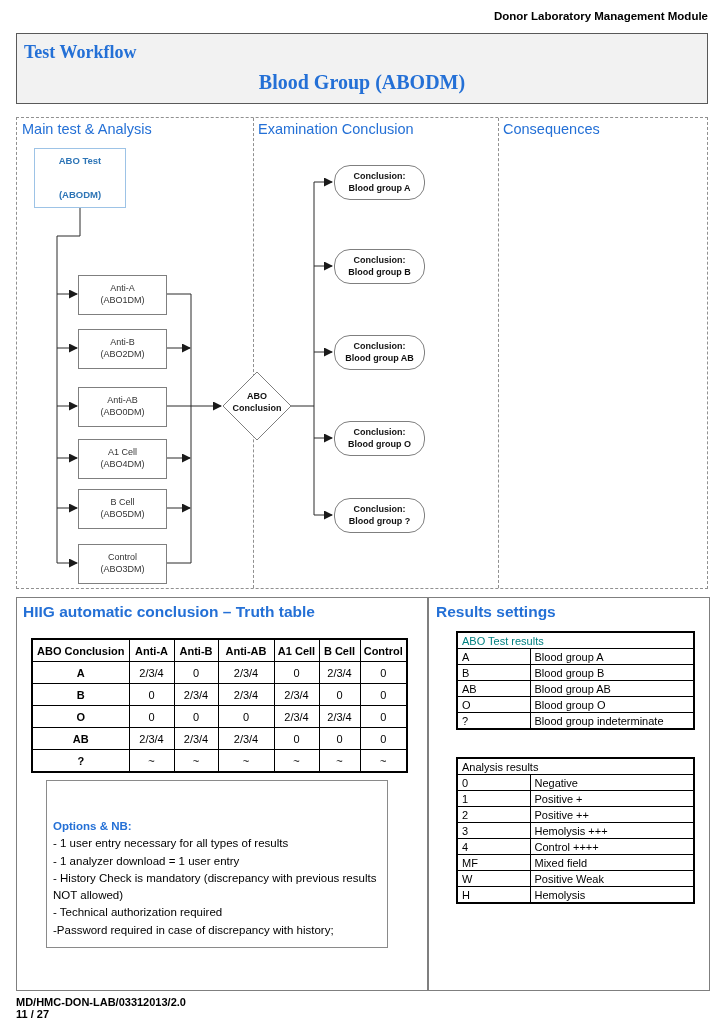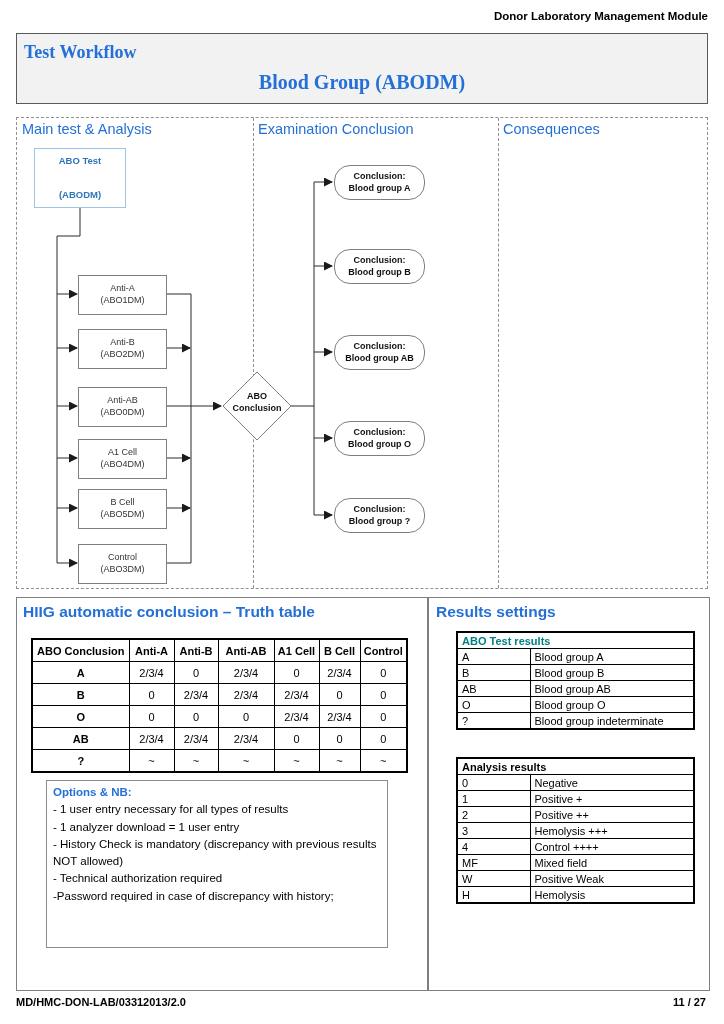--- a/index.html
+++ b/index.html
@@ -46,32 +46,32 @@
   .rs-title{left:8px;top:5px}
 
   table{border-collapse:collapse;}
   .truth-table{position:absolute;left:14px;top:40px;table-layout:fixed;font-size:11px;border:2px solid #000;}
   .truth-table th,.truth-table td{border:1px solid #000;text-align:center;padding:2px 1px;height:17px;overflow:hidden;}
   .truth-table th{font-weight:bold;}
   .truth-table td.c0{font-weight:bold;}
 
   .options-box{position:absolute;left:29px;top:182px;width:328px;height:160px;
                border:1px solid #8a8a8a;padding:3px 6px;font-size:11.5px;line-height:1.5;}
-  .opt-title{font-weight:bold;color:var(--accent);}
+  .opt-title{font-weight:bold;color:var(--accent);margin-top:34px;}
 
   .rs-table{position:absolute;left:28px;table-layout:fixed;font-size:11px;border:2px solid #000;}
   .rs-table th,.rs-table td{border:1px solid #000;text-align:left;padding:0 4px;height:15px;overflow:hidden;}
-  .rs-table th{font-weight:bold;}
+  .rs-table th{font-weight:normal;}
   .abo-table{top:33px;}
   .abo-table th{color:var(--teal);}
   .analysis-table{top:159px;}
   .analysis-table th{color:#000;}
 
   .footer{position:absolute;left:16px;top:996px;width:690px;display:flex;
-          justify-content:space-between;font-size:11px;font-weight:bold;}
+          justify-content:space-between;font-size:11px;font-weight:bold;flex-direction:column;}
 </style>
 </head>
 <body>
 
 <div class="page">
 
   <div class="module-header">Donor Laboratory Management Module</div>
 
   <div class="title-box">
     <div class="workflow-title">Test Workflow</div>

